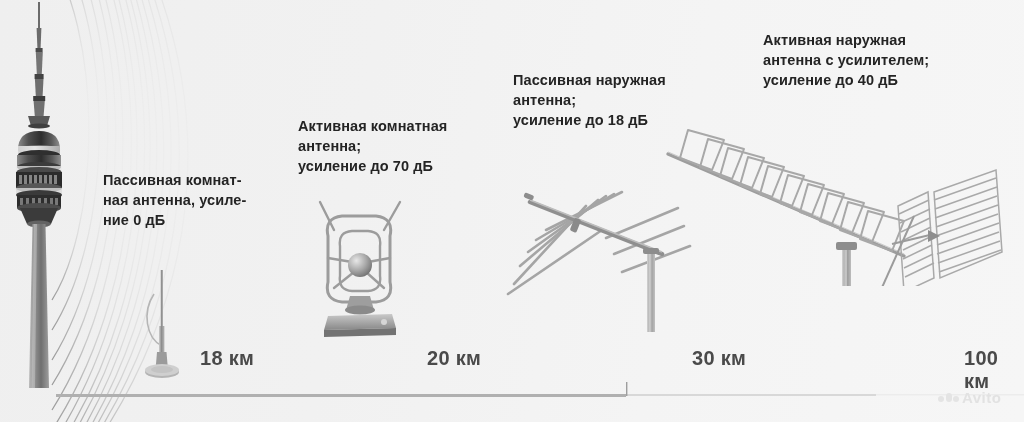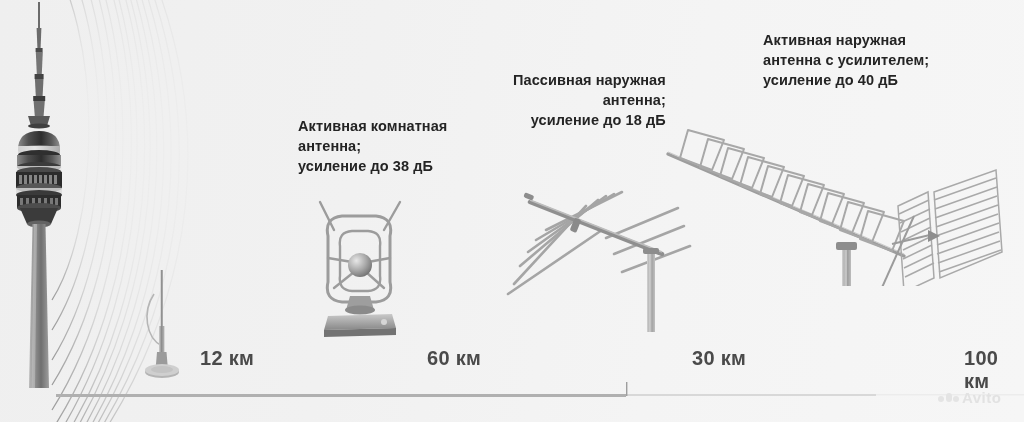--- a/index.html
+++ b/index.html
@@ -22,21 +22,21 @@
     position:absolute;
     color:#242424;
     font-size:14.5px;
     font-weight:bold;
     line-height:20px;
     letter-spacing:.1px;
     white-space:pre-line;
   }
   #label-1{left:103px;top:170px;}
   #label-2{left:298px;top:116px;}
-  #label-3{left:513px;top:70px;text-align:right;}
+  #label-3{left:513px;top:70px;}
   #label-4{left:763px;top:30px;}
   
   .dist{
     position:absolute;top:347px;
     color:#4a4a4a;
     font-size:20px;
     font-weight:bold;
     letter-spacing:.3px;
   }
   #dist-1{left:200px;}
@@ -320,32 +320,35 @@
       <path d="M 273 176 L 335 154"></path>
     </g>
 
     <g stroke="#9b9b9b" stroke-width="2" fill="none">
       <path d="M 226 148 L 268 138"></path>
       <path d="M 214 196 L 248 120"></path>
     </g>
     <path d="M 262 134 L 274 140 L 262 146 Z" fill="#8f8f8f"></path>
   </svg>
 
+  <div class="label" id="label-1">Пассивная комнат-
+ная антенна, усиле-
+ние 0 дБ</div>
   <div class="label" id="label-2">Активная комнатная
 антенна;
-усиление до 38 дБ</div>
+усиление до 70 дБ</div>
   <div class="label" id="label-3">Пассивная наружная
 антенна;
 усиление до 18 дБ</div>
   <div class="label" id="label-4">Активная наружная
 антенна с усилителем;
 усиление до 40 дБ</div>
 
-  <div class="dist" id="dist-1">12 км</div>
-  <div class="dist" id="dist-2">60 км</div>
+  <div class="dist" id="dist-1">18 км</div>
+  <div class="dist" id="dist-2">20 км</div>
   <div class="dist" id="dist-3">30 км</div>
   <div class="dist" id="dist-4">100 км</div>
 
   <svg class="ruler" viewBox="0 0 1024 24" preserveAspectRatio="none">
     <defs>
       <linearGradient id="ruleFade" x1="0" y1="0" x2="1" y2="0">
         <stop offset="0" stop-color="#a8a8a8"></stop>
         <stop offset="0.55" stop-color="#b4b4b4"></stop>
         <stop offset="0.62" stop-color="#c8c8c8"></stop>
         <stop offset="0.78" stop-color="#e3e3e3"></stop>

